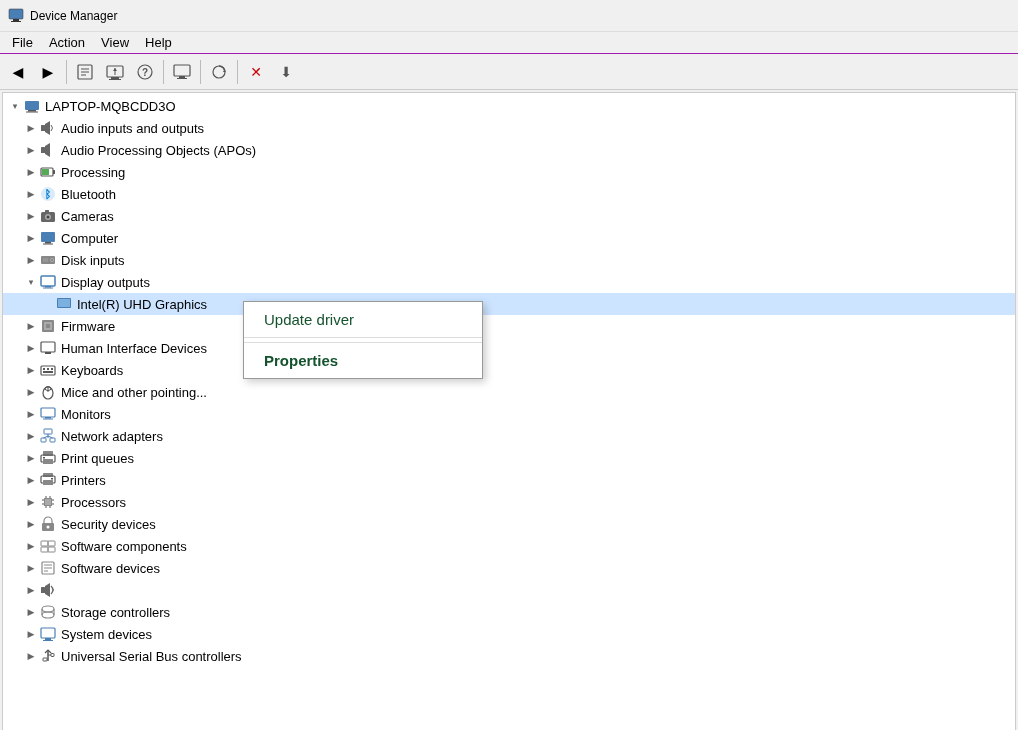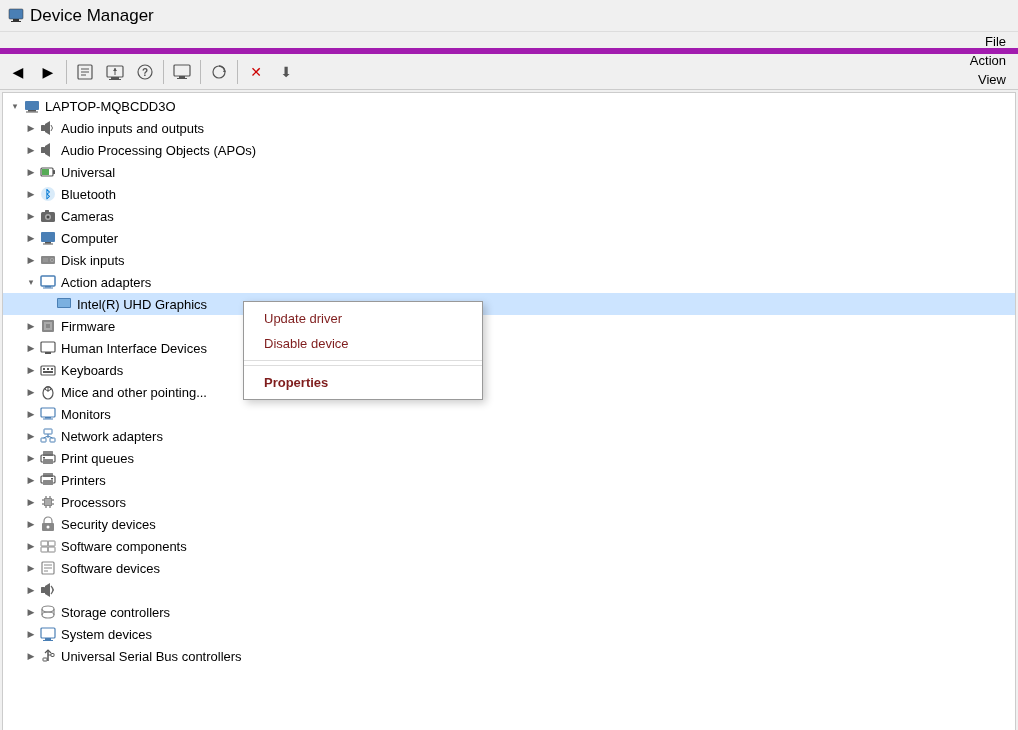--- a/index.html
+++ b/index.html
@@ -20,33 +20,32 @@
       align-items: center;
       padding: 0 8px;
       border-bottom: 1px solid #ddd;
     }
     .title-bar-icon {
       width: 16px;
       height: 16px;
       margin-right: 6px;
     }
     .title-bar-text {
-      font-size: 17px;
+      font-size: 12px;
       color: #000;
     }
 
     
     .menu-bar {
       background: #f0f0f0;
       height: 22px;
       display: flex;
-      align-items: flex-end;
+      align-items: center;
       padding: 0 4px;
-      border-bottom: 6px solid #a21caf;
-      flex-direction: column;
+      border-bottom: 1px solid #a21caf;
     }
     .menu-item {
       padding: 2px 8px;
       cursor: pointer;
       font-size: 13px;
     }
 
     
     .toolbar {
       background: #f0f0f0;
@@ -150,22 +149,22 @@
       background: #fff;
       border: 1px solid #999;
       box-shadow: 3px 3px 8px rgba(0,0,0,0.2);
       min-width: 240px;
       z-index: 100;
       padding: 4px 0;
     }
     .context-menu-item {
       padding: 5px 20px;
       cursor: pointer;
-      font-size: 13px;
-      color: #7f1d1d;
+      font-size: 15px;
+      color: #14532d;
     }
     .context-menu-item.bold {
       font-weight: bold;
     }
     .context-menu-separator {
       height: 1px;
       background: #ddd;
       margin: 4px 0;
     }
 
@@ -290,21 +289,21 @@
 
     <div class="tree-item indent-1">
       <span class="tree-toggle">▶</span>
       <span class="tree-icon">
         <svg width="16" height="16" viewBox="0 0 16 16">
           <rect x="1" y="4" width="12" height="8" rx="1" fill="none" stroke="#555" stroke-width="1.2"></rect>
           <rect x="13" y="6" width="2" height="4" rx="0.5" fill="#555"></rect>
           <rect x="2" y="5" width="7" height="6" fill="#5a5"></rect>
         </svg>
       </span>
-      <span class="tree-label">Universal</span>
+      <span class="tree-label">Processing</span>
     </div>
 
     <div class="tree-item indent-1">
       <span class="tree-toggle">▶</span>
       <span class="tree-icon">
         <svg width="16" height="16" viewBox="0 0 16 16">
           <circle cx="8" cy="8" r="7" fill="#0078d4" opacity="0.15"></circle>
           <text x="8" y="12" text-anchor="middle" font-size="11" font-weight="bold" fill="#0078d4">ᛒ</text>
         </svg>
       </span>
@@ -352,21 +351,21 @@
 
     <div class="tree-item indent-1">
       <span class="tree-toggle">▾</span>
       <span class="tree-icon">
         <svg width="16" height="16" viewBox="0 0 16 16">
           <rect x="1" y="2" width="14" height="10" rx="1" fill="none" stroke="#4a7fb5" stroke-width="1.5"></rect>
           <rect x="5" y="12" width="6" height="1.5" fill="#4a7fb5"></rect>
           <rect x="3" y="13.5" width="10" height="1" fill="#4a7fb5"></rect>
         </svg>
       </span>
-      <span class="tree-label">Action adapters</span>
+      <span class="tree-label">Display outputs</span>
     </div>
 
     <div class="tree-item indent-2 selected">
       <span class="tree-toggle" style="visibility:hidden">▶</span>
       <span class="tree-icon">
         <svg width="16" height="16" viewBox="0 0 16 16">
           <rect x="1" y="2" width="14" height="10" rx="1" fill="#4a7fb5"></rect>
           <rect x="2" y="3" width="12" height="8" fill="#7bb0e0"></rect>
         </svg>
       </span>
@@ -580,19 +579,18 @@
           <rect x="11" y="5.5" width="3" height="3" rx="0.5" fill="none" stroke="#555" stroke-width="1"></rect>
         </svg>
       </span>
       <span class="tree-label">Universal Serial Bus controllers</span>
     </div>
 
   </div>
 
   <div class="context-menu">
     <div class="context-menu-item">Update driver</div>
-    <div class="context-menu-item">Disable device</div>
     <div class="context-menu-separator"></div>
     <div class="context-menu-separator"></div>
     <div class="context-menu-item bold">Properties</div>
   </div>
 
 </div>
 
 </body></html>

